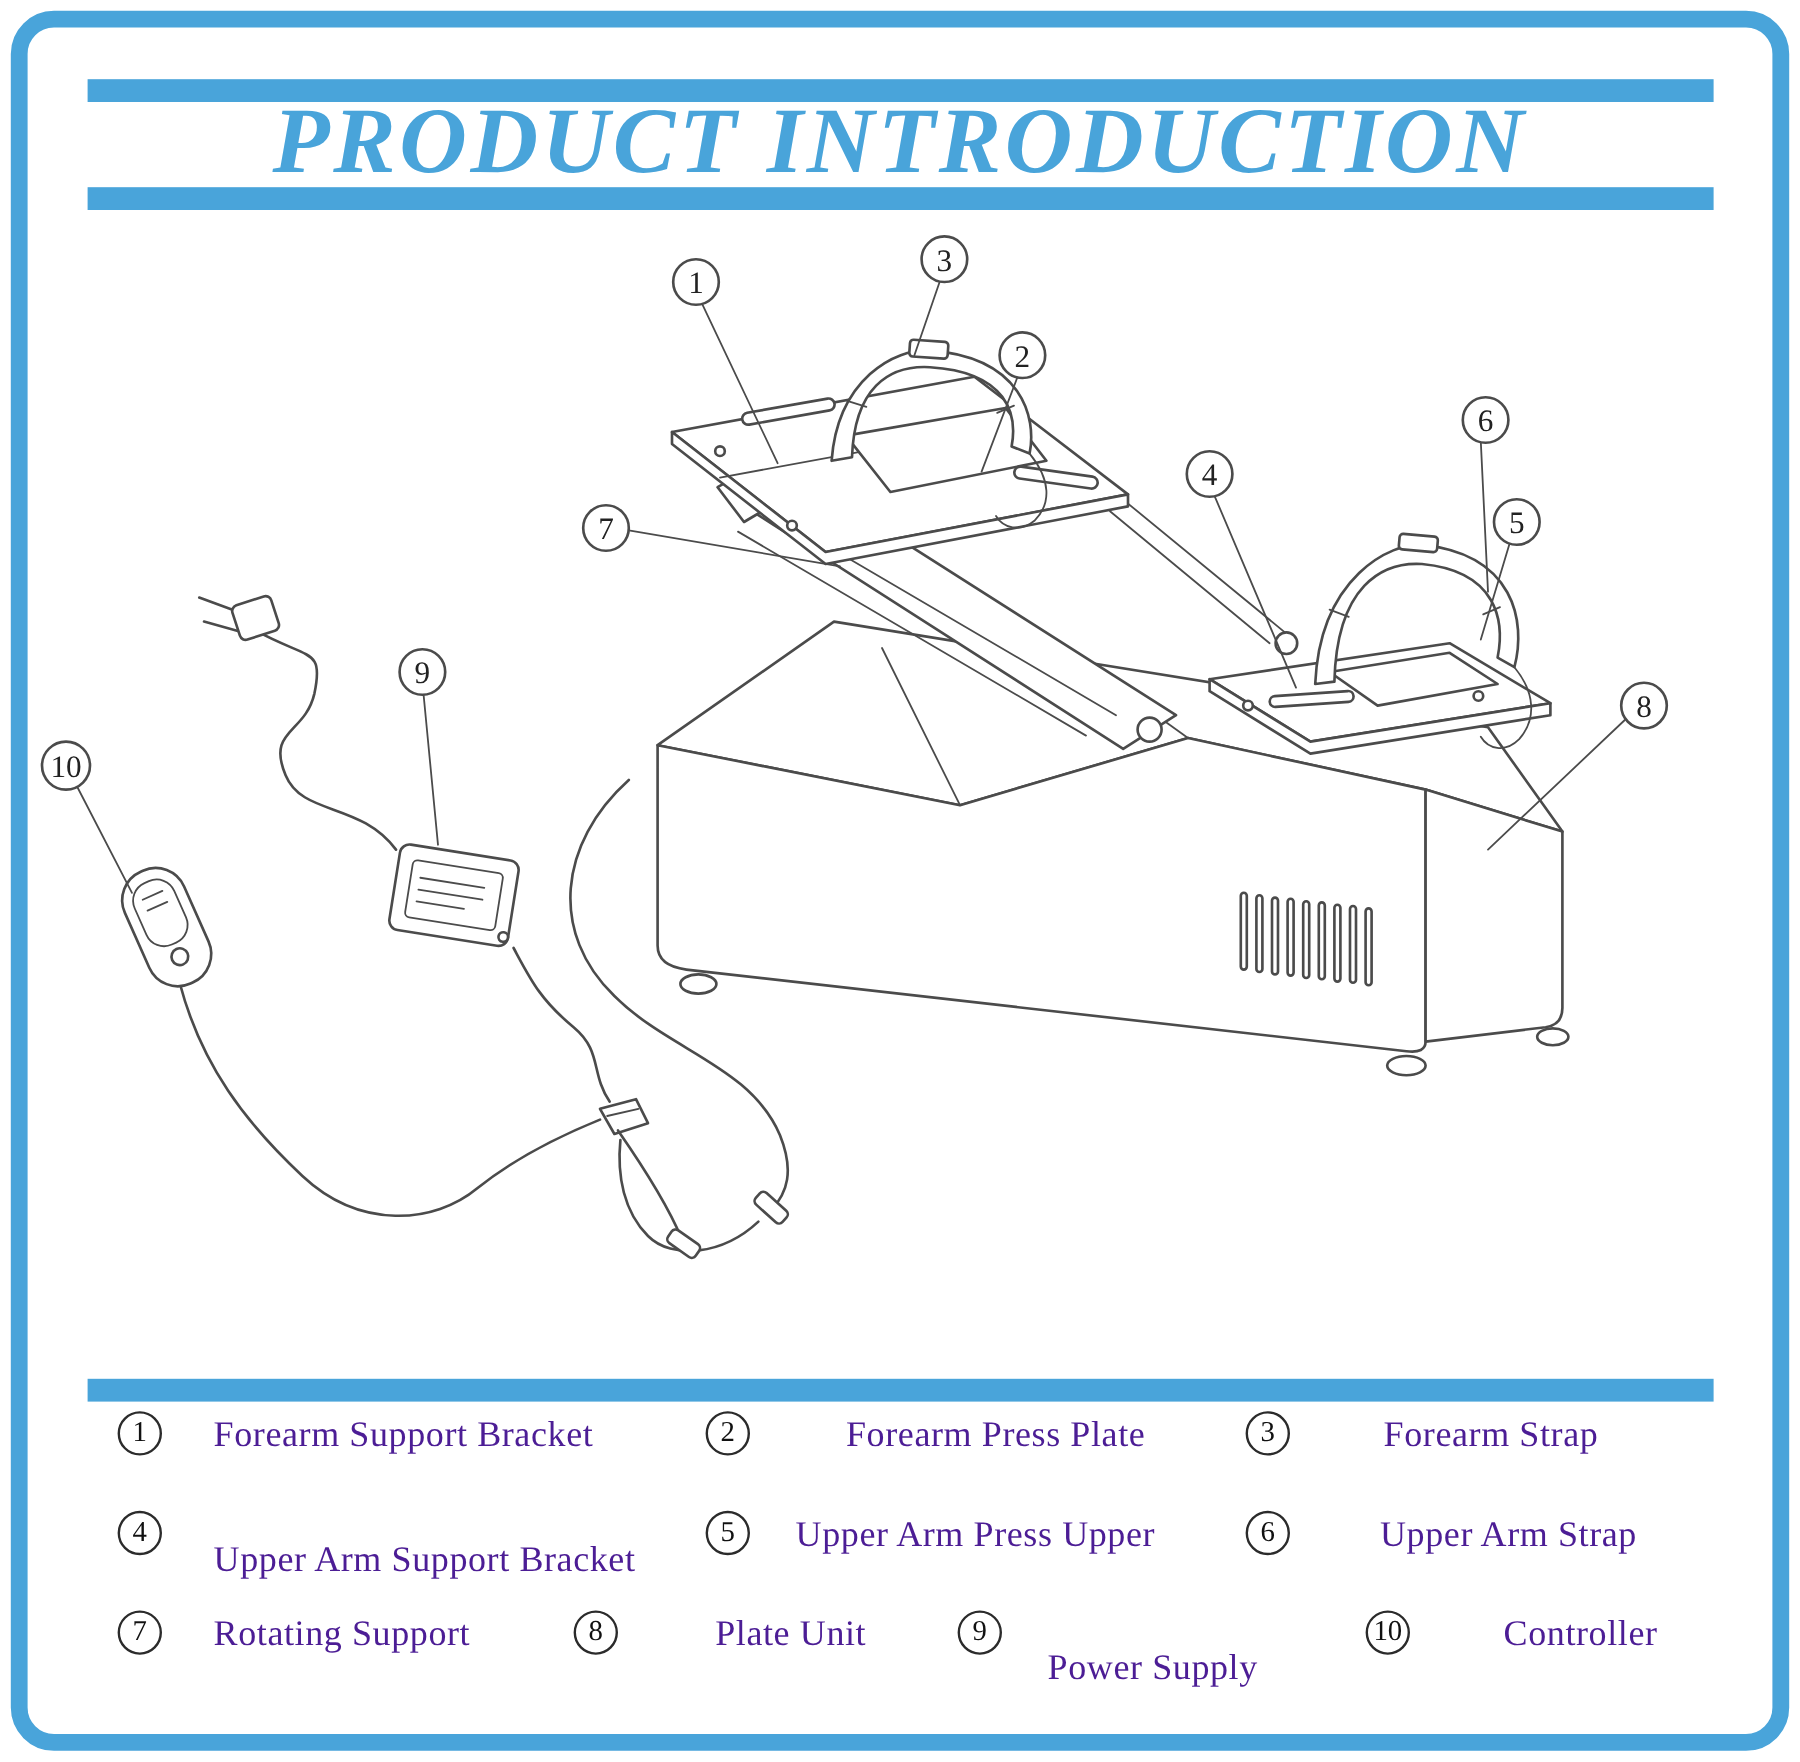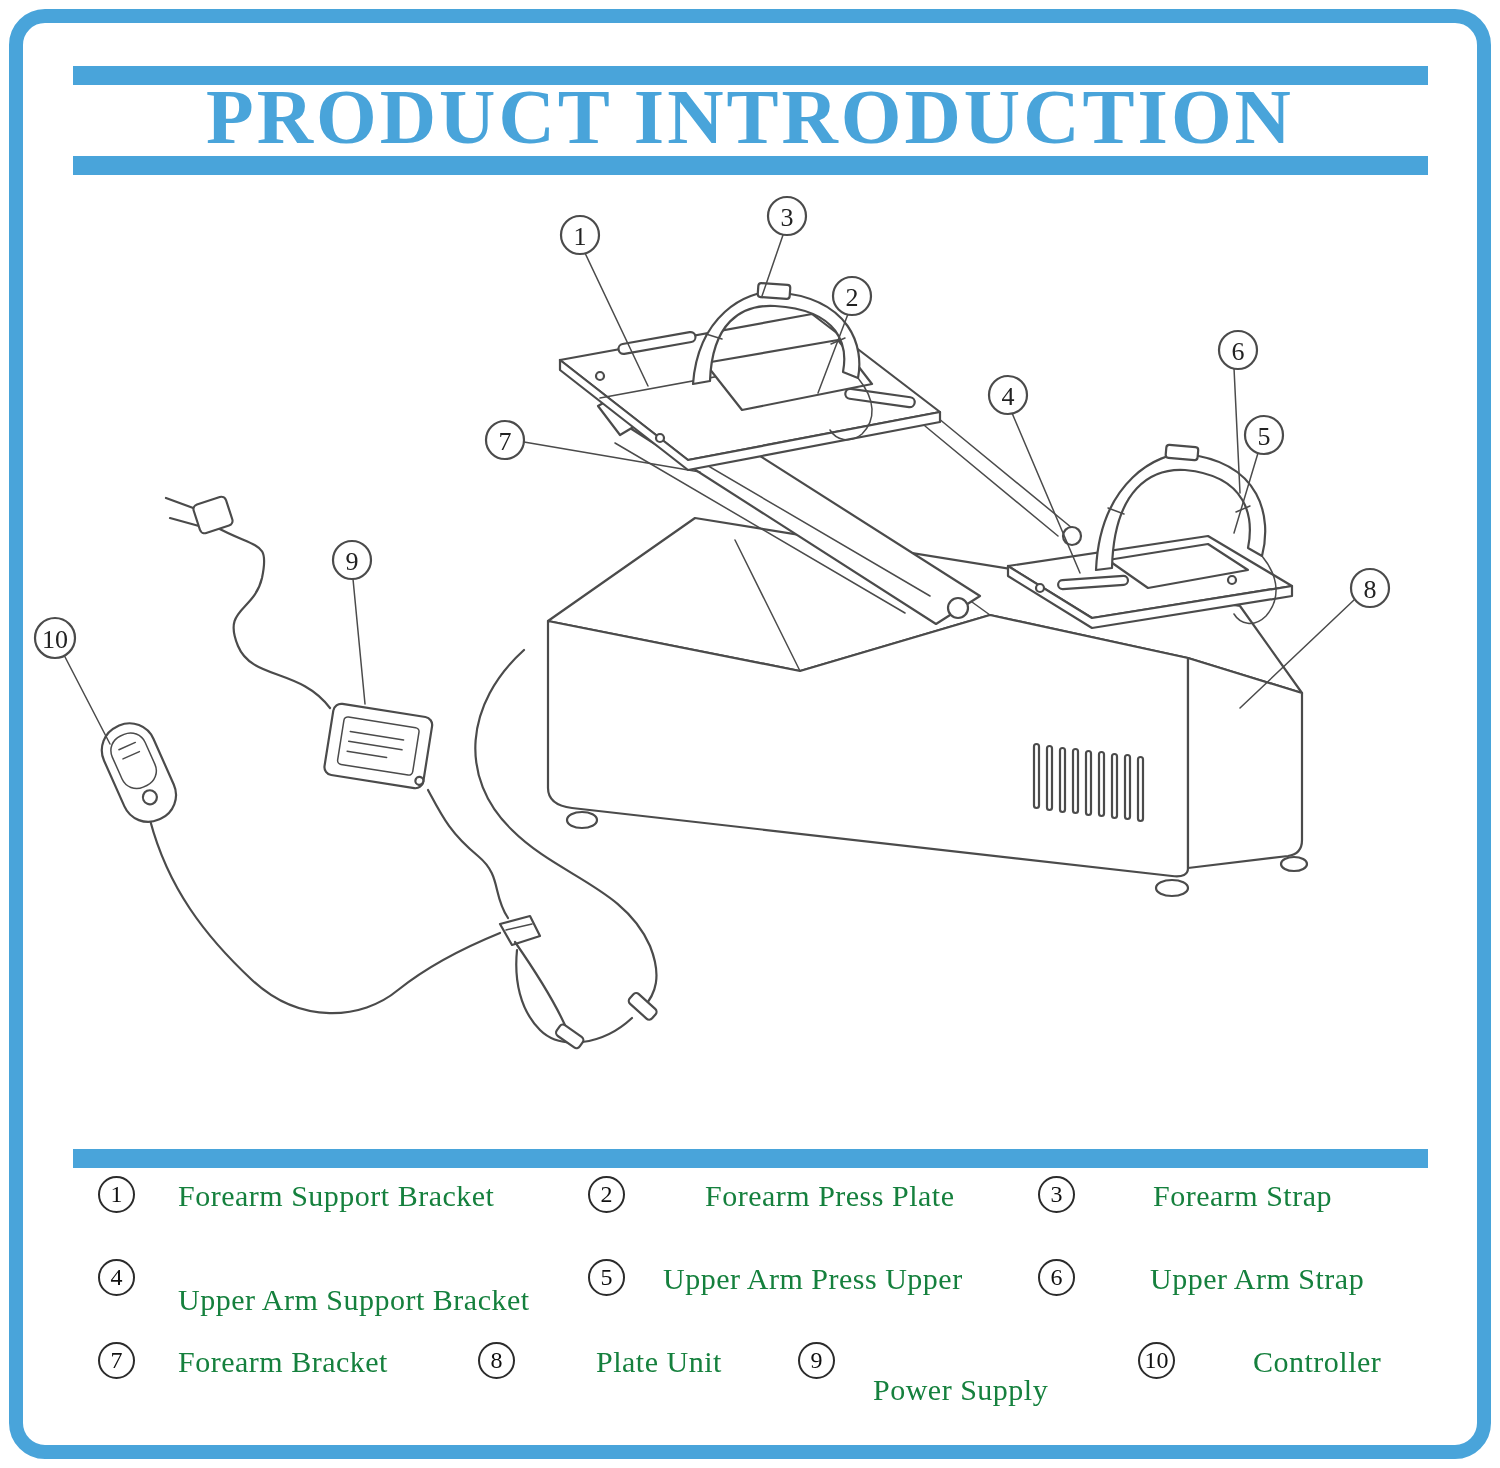--- a/index.html
+++ b/index.html
@@ -13,32 +13,32 @@
     position:absolute; inset:9px; border:14px solid var(--accent);
     border-radius:36px; pointer-events:none;
   }
   .bar { position:absolute; left:73px; right:72px; height:19px; background:var(--accent); }
   .bar-top { top:66px; }
   .bar-mid { top:156px; }
   .bar-bottom { top:1149px; }
   .title {
     position:absolute; top:80px; left:0; right:0; height:74px;
     display:flex; align-items:center; justify-content:center;
-    font-weight:bold; font-size:78px; letter-spacing:3px;
+    font-style:italic; font-weight:bold; font-size:78px; letter-spacing:3px;
     color:var(--accent); white-space:nowrap;
   }
   .diagram { position:absolute; left:0; top:188px; width:1500px; height:960px; }
 
   .legend-circle {
     position:absolute; width:37px; height:37px; border:2px solid #2b2b2b;
     border-radius:50%; display:flex; align-items:center; justify-content:center;
     font-size:24px; color:#111; background:#fff;
   }
   .legend-label {
-    position:absolute; font-size:30px; color:#15803d; letter-spacing:0.5px;
+    position:absolute; font-size:30px; color:#4c1d95; letter-spacing:0.5px;
     white-space:nowrap;
   }
 
   svg .ln   { stroke:#4b4b4b; stroke-width:2.2; fill:none;  stroke-linecap:round; stroke-linejoin:round; }
   svg .fw   { stroke:#4b4b4b; stroke-width:2.2; fill:#ffffff; stroke-linejoin:round; }
   svg .thin { stroke:#4b4b4b; stroke-width:1.5; fill:none; stroke-linecap:round; }
   svg .num  { font-family:"Liberation Serif", serif; font-size:26px; fill:#222; }
 </style>
 </head>
 <body>
@@ -221,21 +221,21 @@
     <span class="legend-label" style="left:1153px;top:1179px;">Forearm Strap</span>
 
     <span class="legend-circle" style="left:98px;  top:1259px;">4</span>
     <span class="legend-label" style="left:178px; top:1262px;margin-top:21px;">Upper Arm Support Bracket</span>
     <span class="legend-circle" style="left:588px; top:1259px;">5</span>
     <span class="legend-label" style="left:663px; top:1262px;">Upper Arm Press Upper</span>
     <span class="legend-circle" style="left:1038px;top:1259px;">6</span>
     <span class="legend-label" style="left:1150px;top:1262px;">Upper Arm Strap</span>
 
     <span class="legend-circle" style="left:98px;  top:1342px;">7</span>
-    <span class="legend-label" style="left:178px; top:1345px;">Forearm Bracket</span>
+    <span class="legend-label" style="left:178px; top:1345px;">Rotating Support</span>
     <span class="legend-circle" style="left:478px; top:1342px;">8</span>
     <span class="legend-label" style="left:596px; top:1345px;">Plate Unit</span>
     <span class="legend-circle" style="left:798px; top:1342px;">9</span>
     <span class="legend-label" style="left:873px; top:1345px;margin-top:28px;">Power Supply</span>
     <span class="legend-circle" style="left:1138px;top:1342px;">10</span>
     <span class="legend-label" style="left:1253px;top:1345px;text-align:center;">Controller</span>
   </div>
 
 </div>
 

